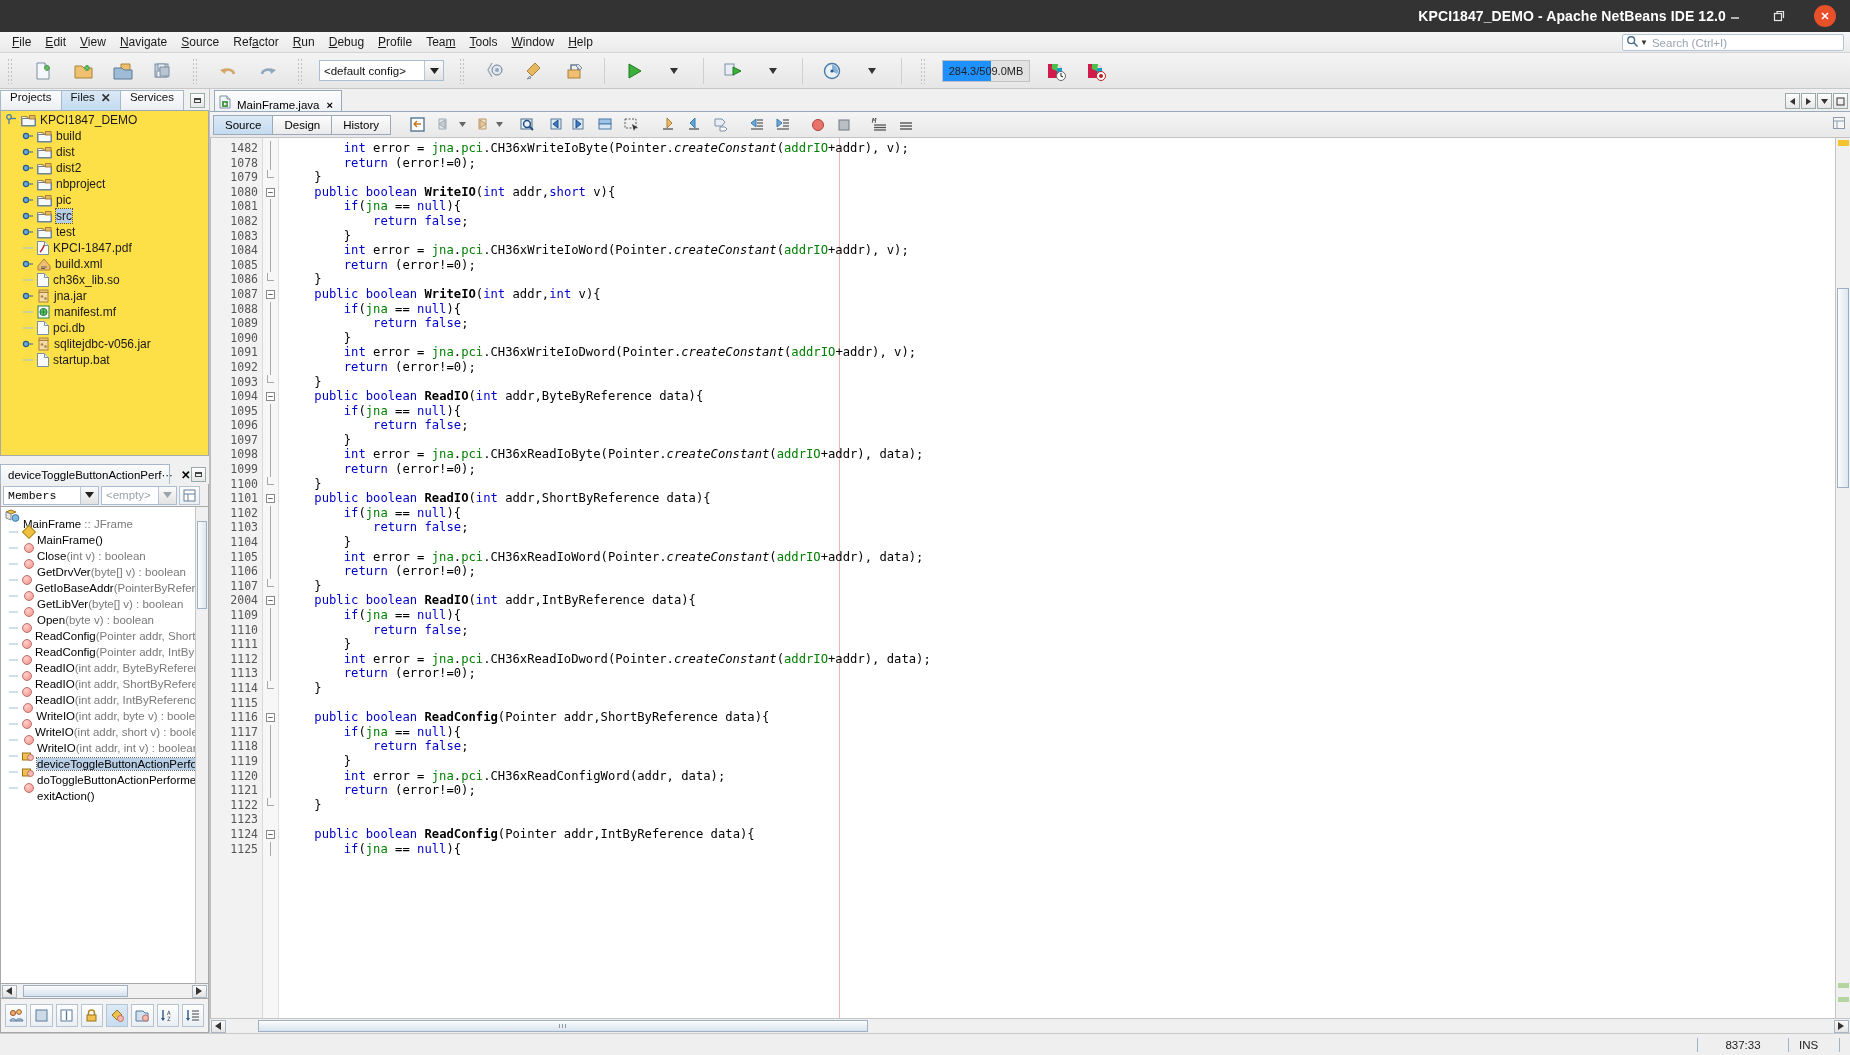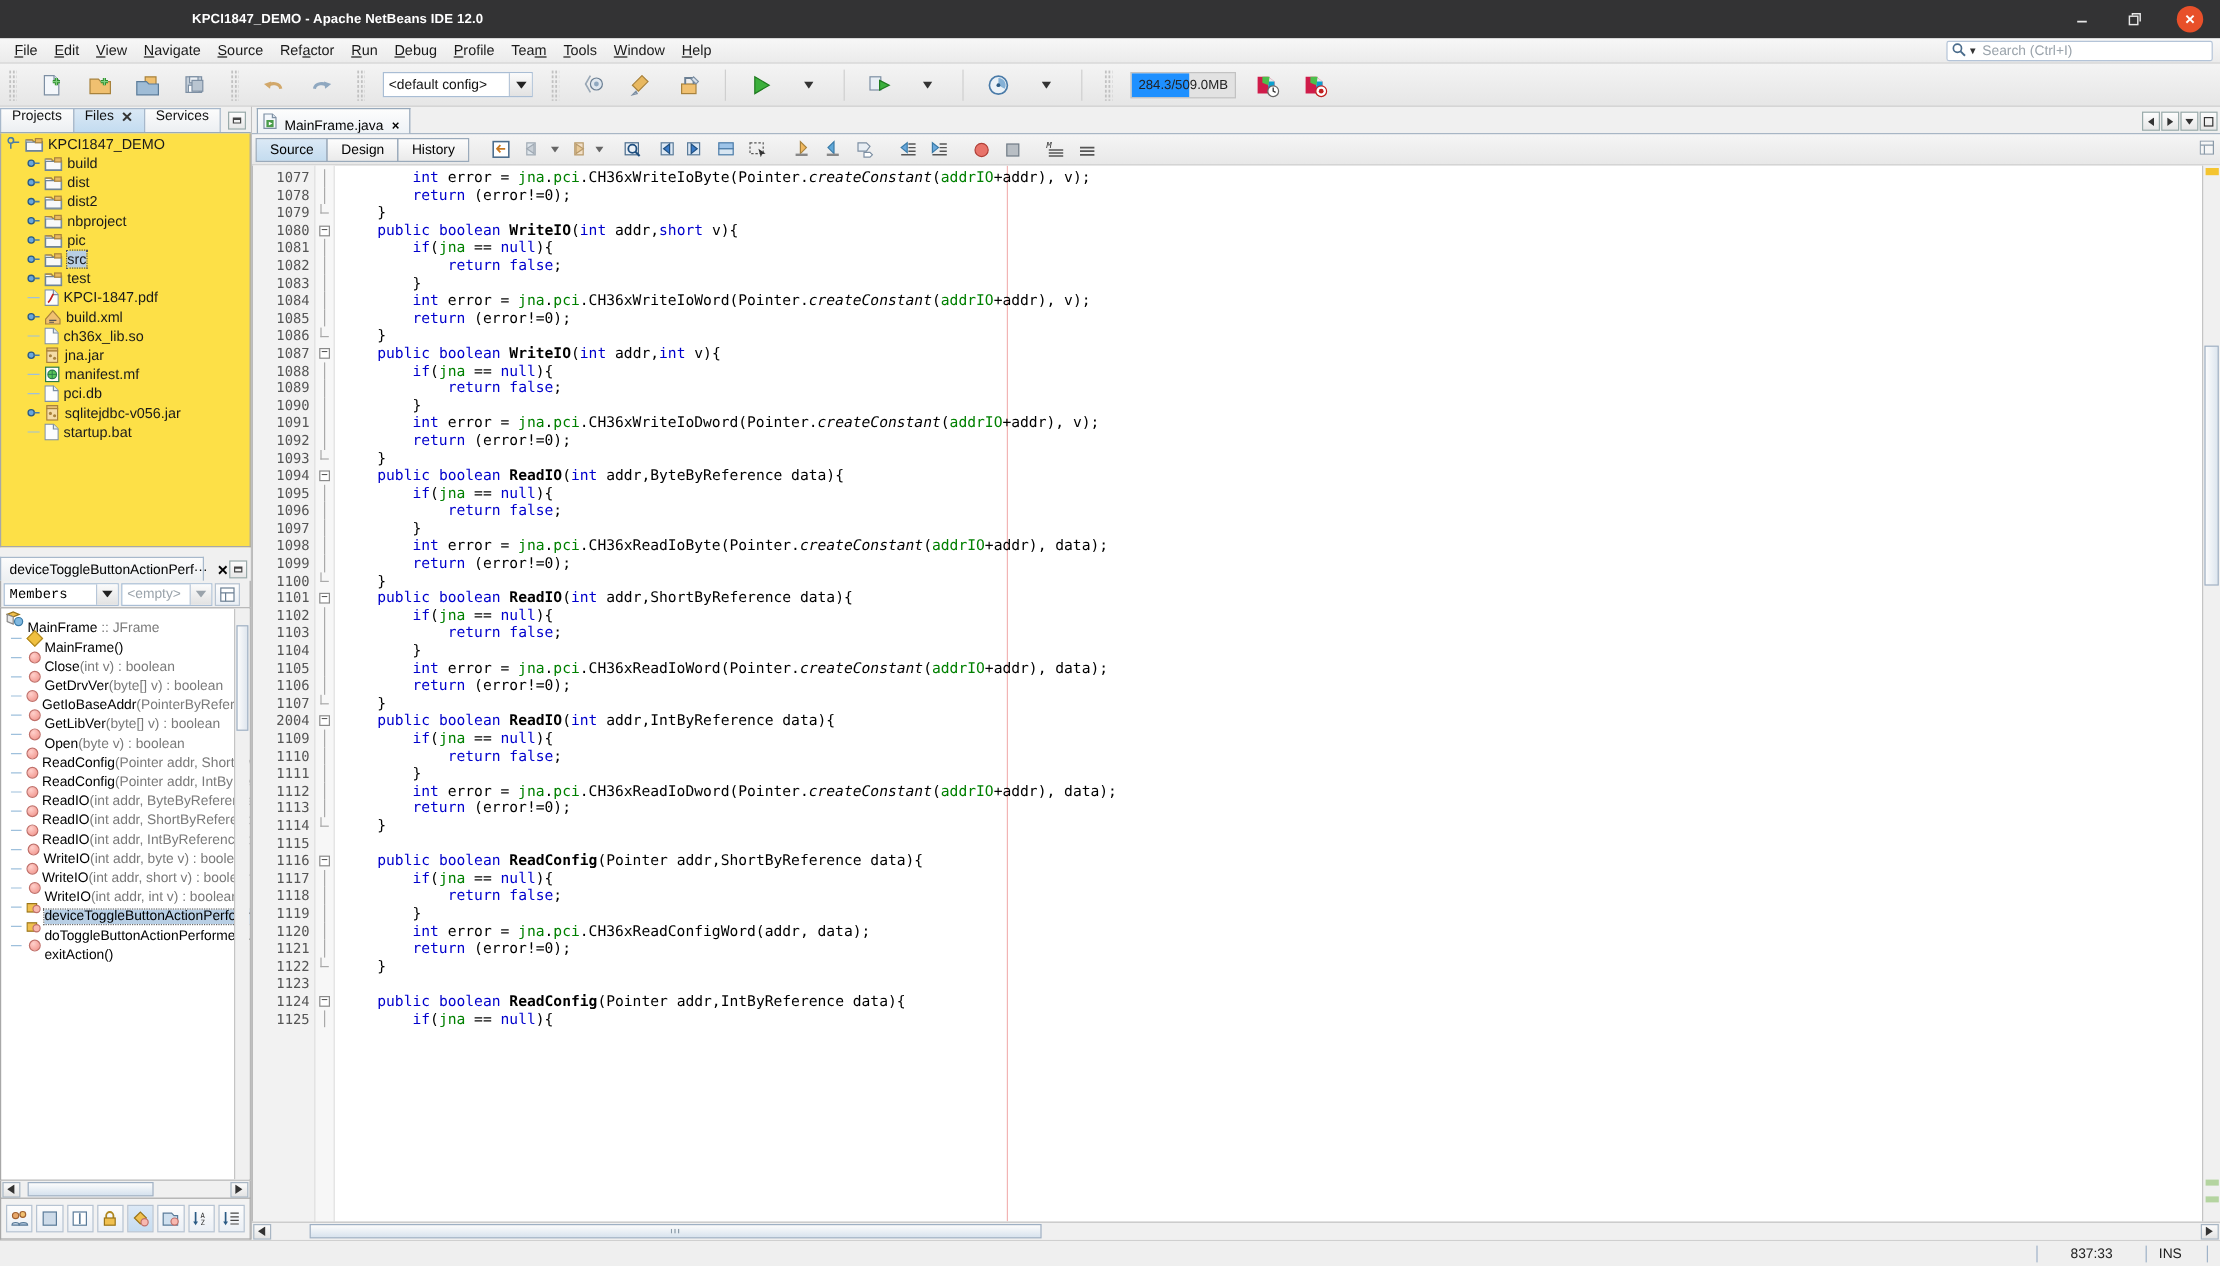--- a/index.html
+++ b/index.html
@@ -12,21 +12,21 @@
     overflow:hidden;
     -webkit-font-smoothing:none;
   }
 
   
   .titlebar {
     height:32px; background:#333334; color:#ffffff;
     display:flex; align-items:center; position:relative;
   }
   .titlebar .title {
-    flex:1; text-align:left; font-size:11px; font-weight:bold;
+    flex:1; text-align:right; font-size:14px; font-weight:bold;
     letter-spacing:.1px;
   }
   .winbtns { display:flex; align-items:center; gap:26px; padding-right:14px; }
   .winbtn { width:18px; height:18px; display:flex; align-items:center; justify-content:center;
             color:#e8e8e8; }
   .winbtn svg { display:block; }
   .winbtn.close { width:22px;height:22px;border-radius:50%;background:#e8502a; }
 
   
   .menubar {
@@ -1231,21 +1231,21 @@
           <rect x="0.5" y="0.5" width="11" height="11" fill="#f6f6f6" stroke="#8a9aa8"></rect>
           <line x1="0.5" y1="4" x2="11.5" y2="4" stroke="#8a9aa8"></line>
           <line x1="4" y1="4" x2="4" y2="11.5" stroke="#8a9aa8"></line>
         </svg>
       </div>
     </div>
 
     <div class="codearea">
       <div class="gutter">
         <div id="gutter-nums">
-            <div class="gl">1077</div>
+            <div class="gl">1482</div>
             <div class="gl">1078</div>
             <div class="gl">1079</div>
             <div class="gl">1080</div>
             <div class="gl">1081</div>
             <div class="gl">1082</div>
             <div class="gl">1083</div>
             <div class="gl">1084</div>
             <div class="gl">1085</div>
             <div class="gl">1086</div>
             <div class="gl">1087</div>

